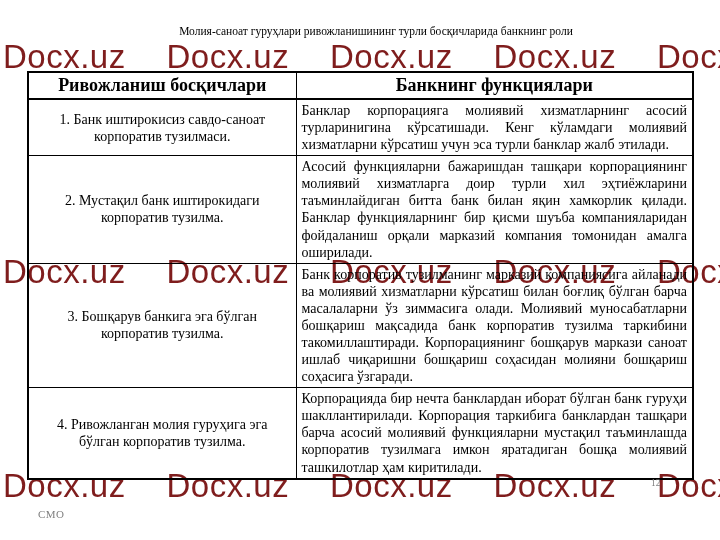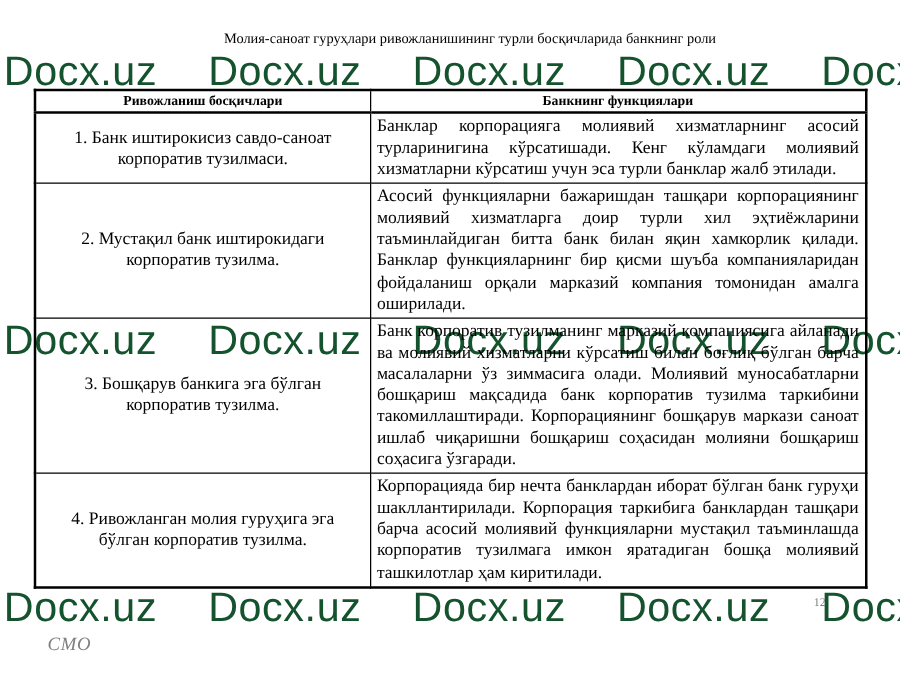--- a/index.html
+++ b/index.html
@@ -30,21 +30,21 @@
   }
   .wm-row.r1 { top: 38px; }
   .wm-row.r2 { top: 253px; }
   .wm-row.r3 { top: 467px; }
   .wm {
     display: inline-block;
     width: 163.5px;
     font-family: "Liberation Sans", sans-serif;
     font-size: 33px;
     font-weight: 400;
-    color: #14532d;
+    color: #7f1d1d;
     letter-spacing: 0.5px;
   }
 
   
   .slide-title {
     position: absolute;
     top: 25px;
     left: 16px;
     width: 100%;
     text-align: center;
@@ -68,21 +68,21 @@
   .stages-table col.c-stage { width: 268px; }
   .stages-table col.c-func  { width: 397px; }
   .stages-table th,
   .stages-table td {
     border: 1.5px solid #000;
     background: transparent;
   }
   .stages-table thead th {
     font-weight: bold;
     text-align: center;
-    font-size: 11px;
+    font-size: 18px;
     padding: 2px 2px;
     border-bottom: 2px solid #000;
   }
   .stages-table td.stage-cell {
     text-align: center;
     vertical-align: middle;
     font-size: 14px;
     line-height: 1.22;
     padding: 3px 11px;
   }
@@ -94,25 +94,24 @@
     line-height: 1.22;
     padding: 2px 5px;
     margin-left: 32px;
   }
 
   
   .footer-left {
     position: absolute;
     left: 38px;
     top: 508px;
-    font-size: 15px;
+    font-size: 11px;
     color: #7f7f7f;
     z-index: 2;
     letter-spacing: 0.5px;
-    font-style: italic;
   }
   .page-number {
     position: absolute;
     left: 651px;
     top: 478px;
     font-size: 9.5px;
     color: #7f7f7f;
     z-index: 2;
   }
 </style>

